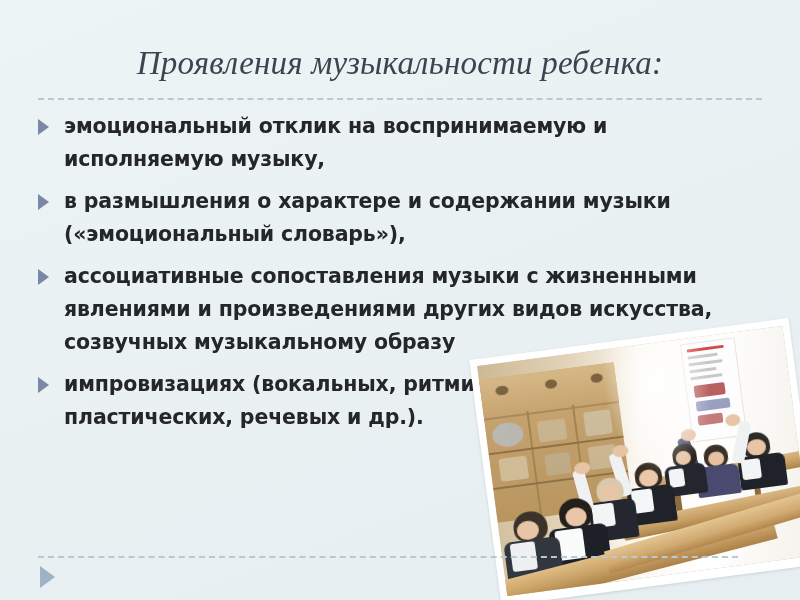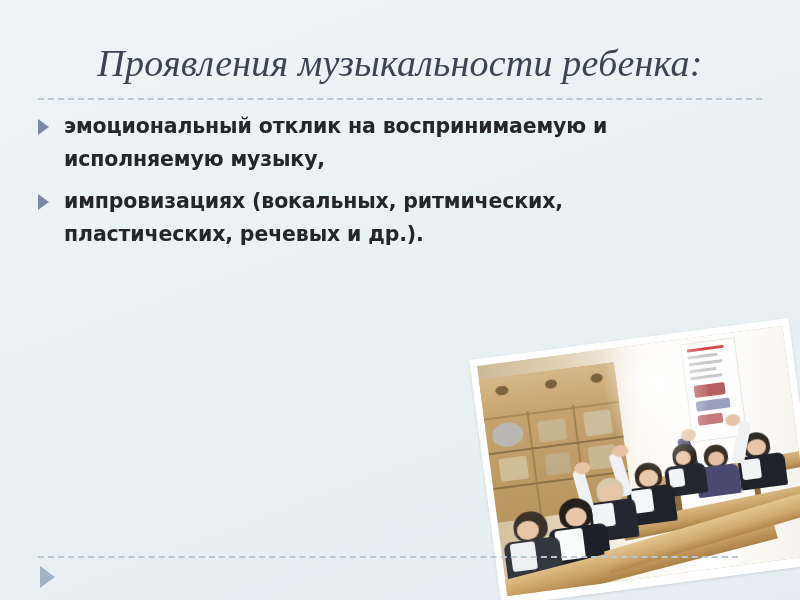--- a/index.html
+++ b/index.html
@@ -24,21 +24,21 @@
 
   
   #title {
     position: absolute;
     left: 40px;
     top: 42px;
     width: 720px;
     text-align: center;
     font-family: "Liberation Serif", serif;
     font-style: italic;
-    font-size: 38px;
+    font-size: 33px;
     line-height: 42px;
     color: #3b4450;
     letter-spacing: 0.2px;
     white-space: nowrap;
   }
 
   
   .rule {
     position: absolute;
     height: 0;
@@ -198,21 +198,33 @@
 
   <div id="bullets">
 
     <div class="bullet-row">
       <span class="bullet-marker">
         <span class="tri"></span>
       </span>
       <span class="bullet-text">эмоциональный отклик на воспринимаемую и исполняемую музыку,</span>
     </div>
 
-
+    <div class="bullet-row">
+      <span class="bullet-marker">
+        <span class="tri"></span>
+      </span>
+      <span class="bullet-text">в размышления о характере и содержании музыки («эмоциональный словарь»),</span>
+    </div>
+
+    <div class="bullet-row">
+      <span class="bullet-marker">
+        <span class="tri"></span>
+      </span>
+      <span class="bullet-text">ассоциативные сопоставления музыки с жизненными явлениями и произведениями других видов искусства, созвучных музыкальному образу</span>
+    </div>
 
     <div class="bullet-row">
       <span class="bullet-marker">
         <span class="tri"></span>
       </span>
       <span class="bullet-text">импровизациях (вокальных, ритмических, пластических, речевых и др.).</span>
     </div>
 
   </div>
 

